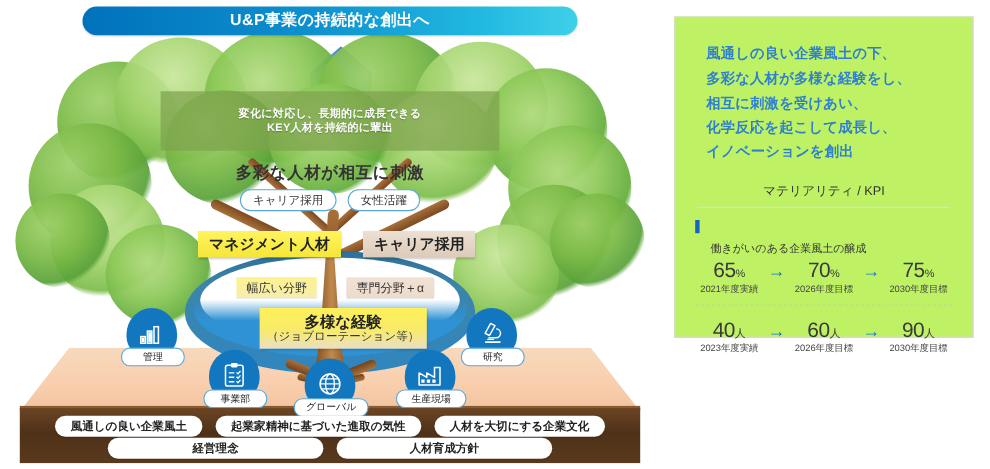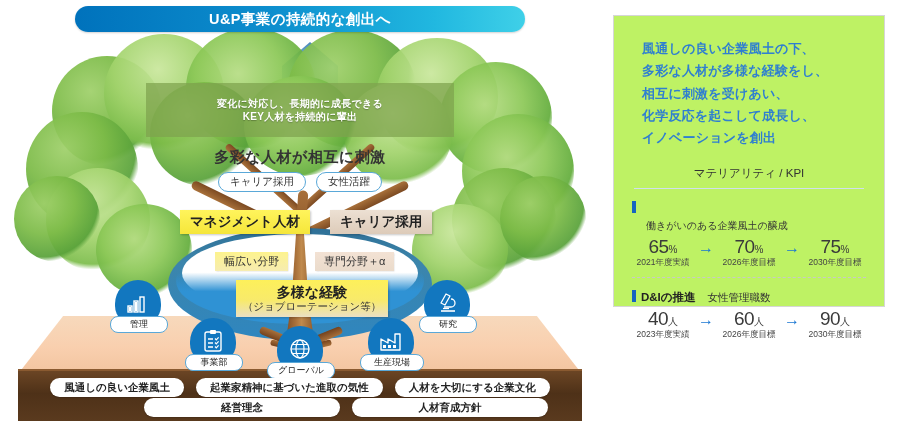--- a/index.html
+++ b/index.html
@@ -93,21 +93,21 @@
   .badge .circ{width:46px;height:46px;border-radius:50% 50% 46% 46%/52% 52% 44% 44%;
     background:#1277bf;display:flex;align-items:center;justify-content:center;}
   .badge .cap{position:absolute;left:-5px;top:36px;width:56px;text-align:center;
     background:#fff;border:1.1px solid #5aa8d8;border-radius:8px;font-size:9px;
     color:#222;padding:1px 0;}
   .badge svg{display:block;}
 
   
   .cult-row{position:absolute;left:18px;width:564px;display:flex;justify-content:center;gap:12px;}
   .cult-row.r1{top:378px;}
-  .cult-row.r2{top:398px;margin-left:46px;}
+  .cult-row.r2{top:398px;}
   .cpill{background:#fff;border-radius:10px;font-size:10.5px;font-weight:bold;
     color:#222;padding:2.5px 14px;white-space:nowrap;box-shadow:0 1px 1.5px rgba(0,0,0,.2);}
   .cpill.wide{min-width:168px;text-align:center;}
 
   
   #panel{position:absolute;left:613px;top:15px;width:272px;height:292px;
     border:1px solid #d6d6d6;background:#bef264;box-sizing:border-box;padding:22px 18px 10px;}
   .lead{color:#2f7fd0;font-size:13px;line-height:1.72;font-weight:bold;
     letter-spacing:.2px;padding-left:10px;}
   .lead div{white-space:nowrap;}
@@ -305,24 +305,20 @@
         <div class="vcell">
           <div><span class="vnum">75</span><span class="vunit">%</span></div>
           <div class="vlab">2030年度目標</div>
         </div>
       </div>
     </div>
 
     <div class="dot-sep"></div>
 
     <div class="kpi">
-      <div class="kpi-head">
-        <div><span class="kpi-bar"></span><span class="kpi-name">D&amp;Iの推進</span></div>
-        <span class="kpi-sub">女性管理職数</span>
-      </div>
       <div class="kpi-vals">
         <div class="vcell">
           <div><span class="vnum">40</span><span class="vunit">人</span></div>
           <div class="vlab">2023年度実績</div>
         </div>
         <div class="arrow">→</div>
         <div class="vcell">
           <div><span class="vnum">60</span><span class="vunit">人</span></div>
           <div class="vlab">2026年度目標</div>
         </div>

